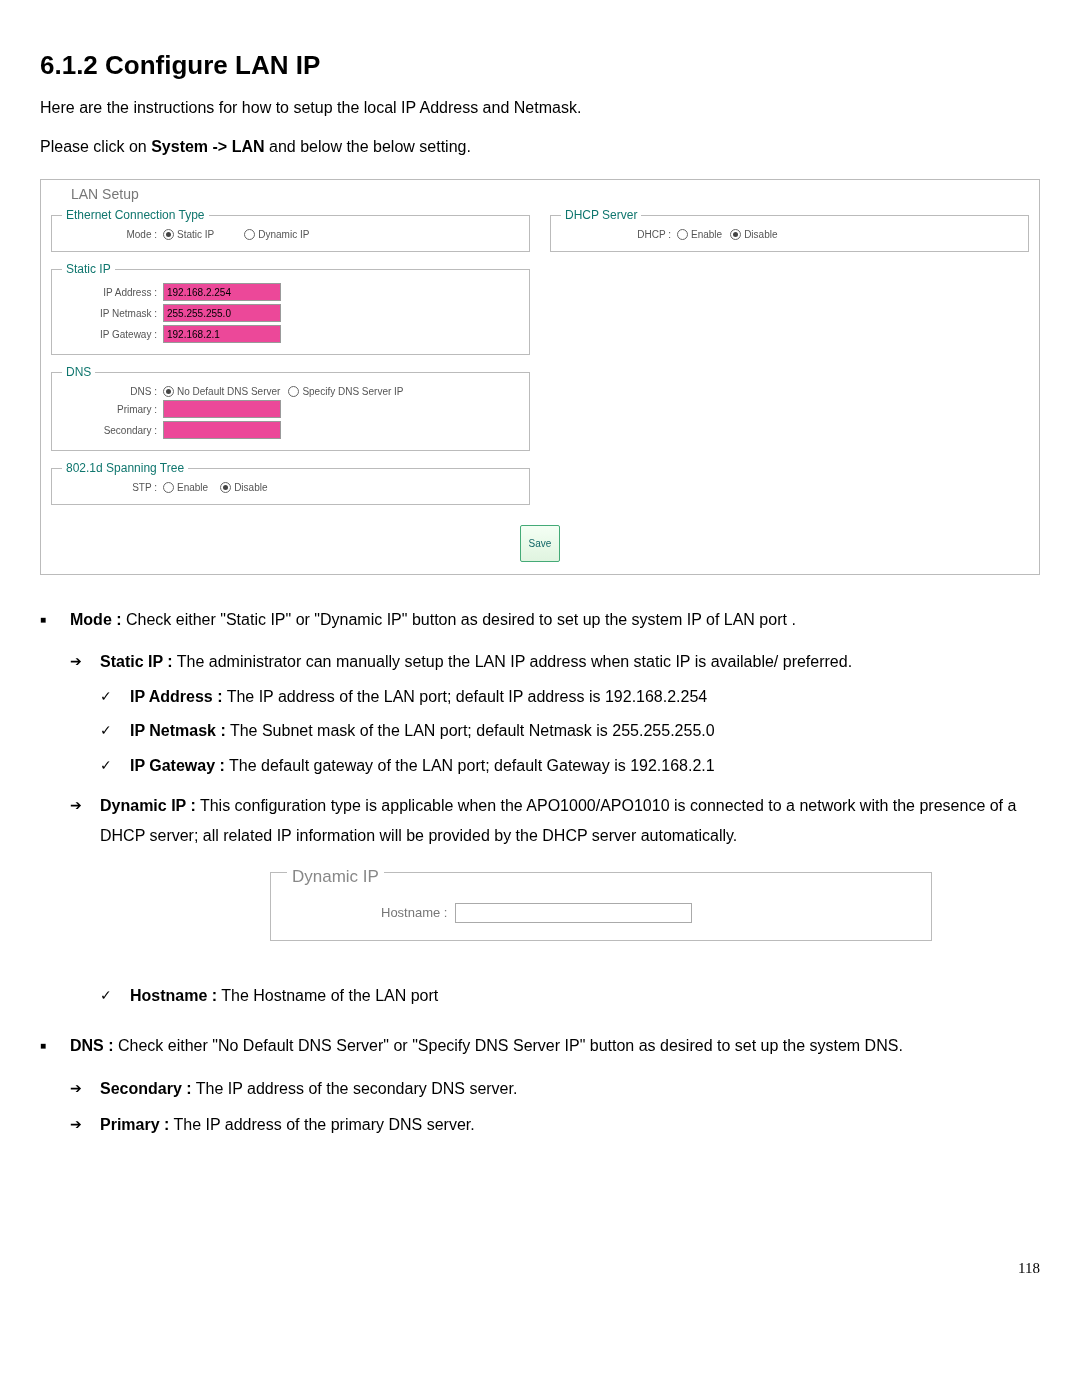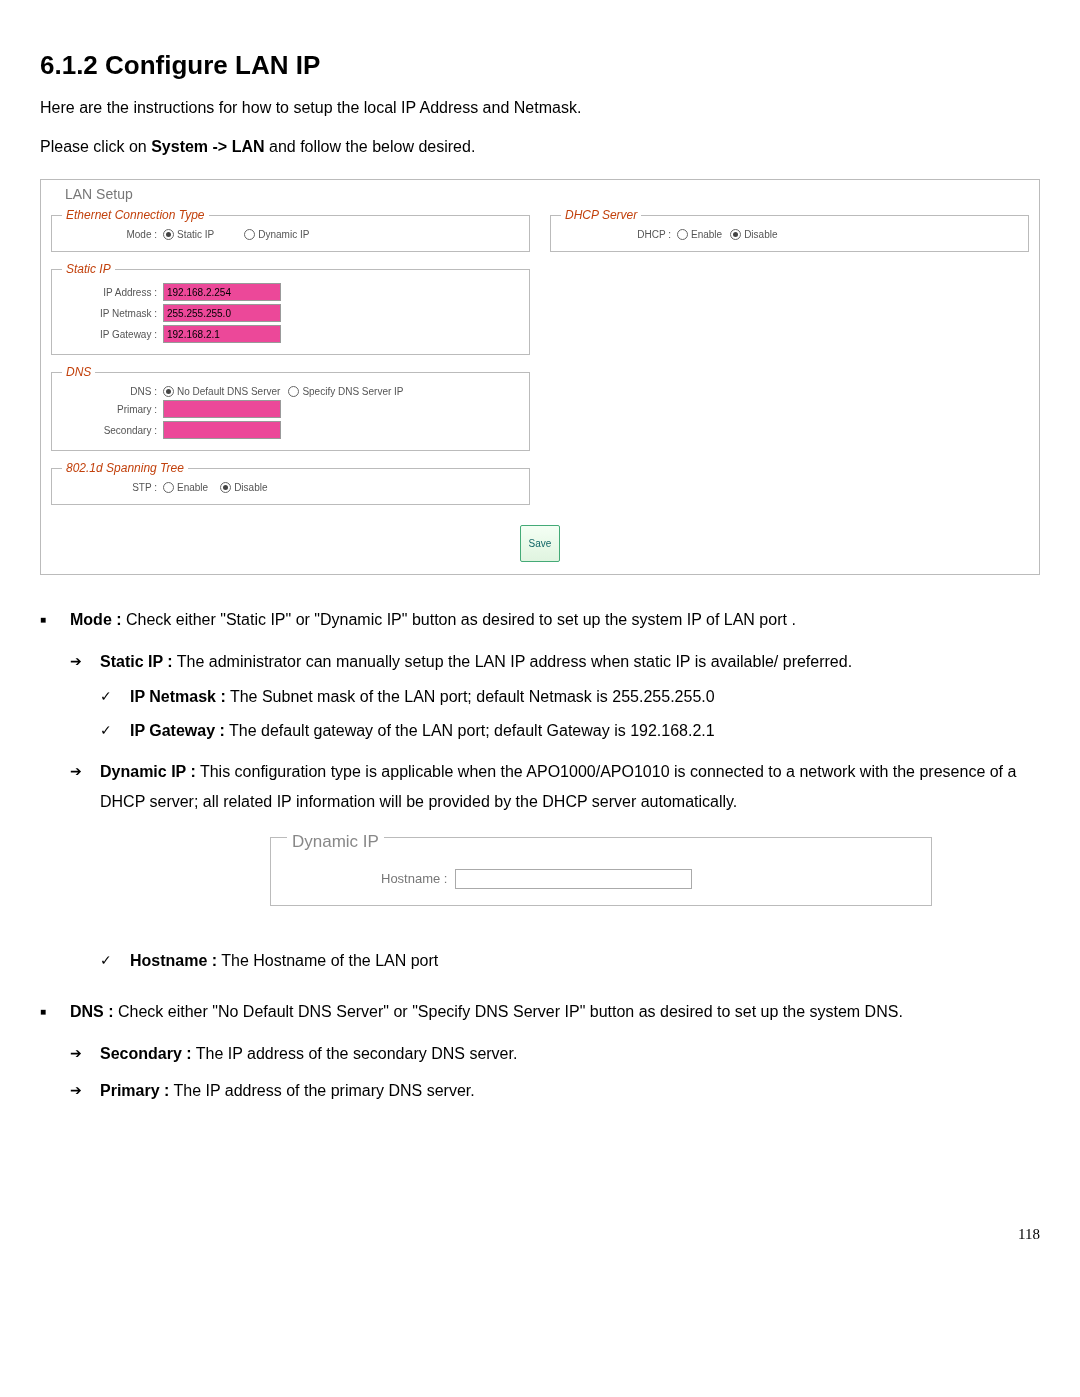--- a/index.html
+++ b/index.html
@@ -25,39 +25,38 @@
     border: 1px solid #bbb;
     margin: 20px 0 30px 0;
     padding: 4px 10px 12px 10px;
     font-family: Arial, sans-serif;
     font-size: 12px;
     color: #777;
   }
   .setup-title {
     font-size: 14px;
     color: #777;
-    margin: 2px 0 6px 14px;
+    margin: 2px 0 6px 20px;
   }
   .cols {
     display: flex;
     gap: 20px;
   }
   .col {
     flex: 1;
   }
   fieldset.fs {
     border: 1px solid #bbb;
     margin: 0 0 10px 0;
     padding: 4px 10px 8px 10px;
   }
   fieldset.fs legend {
-    color: #c2410c;
+    color: #0f766e;
     font-size: 12px;
     padding: 0 4px;
-    font-style: italic;
   }
   .row {
     display: flex;
     align-items: center;
     margin: 3px 0;
     font-size: 10px;
     color: #555;
   }
   .row .lbl {
     width: 95px;
@@ -209,21 +208,21 @@
   .bold { font-weight: bold; }
 </style>
 </head>
 <body>
 
 <h2>6.1.2 Configure LAN IP</h2>
 
 <p>Here are the instructions for how to setup the local IP Address and Netmask.</p>
 
 <p>
-  <span>Please click on </span><span class="bold">System -&gt; LAN</span><span> and follow the below desired.</span>
+  <span>Please click on </span><span class="bold">System -&gt; LAN</span><span> and below the below setting.</span>
 </p>
 
 <div class="setup-box">
   <div class="setup-title">LAN Setup</div>
 
   <div class="cols">
     <div class="col">
       <fieldset class="fs">
         <legend>Ethernet Connection Type</legend>
         <div class="row">
@@ -305,20 +304,23 @@
   </div>
 </div>
 
 <ul class="bullet-sq">
   <li>
     <span class="bold">Mode :</span><span> Check either "Static IP" or "Dynamic IP" button as desired to set up the system IP of LAN port .</span>
     <ul class="arrow">
       <li>
         <span class="bold">Static IP :</span><span> The administrator can manually setup the LAN IP address when static IP is available/ preferred.</span>
         <ul class="check">
+          <li>
+            <span class="bold">IP Address :</span><span> The IP address of the LAN port; default IP address is 192.168.2.254</span>
+          </li>
           <li>
             <span class="bold">IP Netmask :</span><span> The Subnet mask of the LAN port; default Netmask is 255.255.255.0</span>
           </li>
           <li>
             <span class="bold">IP Gateway :</span><span> The default gateway of the LAN port; default Gateway is 192.168.2.1</span>
           </li>
         </ul>
       </li>
       <li>
         <span class="bold">Dynamic IP :</span><span> This configuration type is applicable when the APO1000/APO1010 is connected to a network with the presence of a DHCP server; all related IP information will be provided by the DHCP server automatically.</span>

